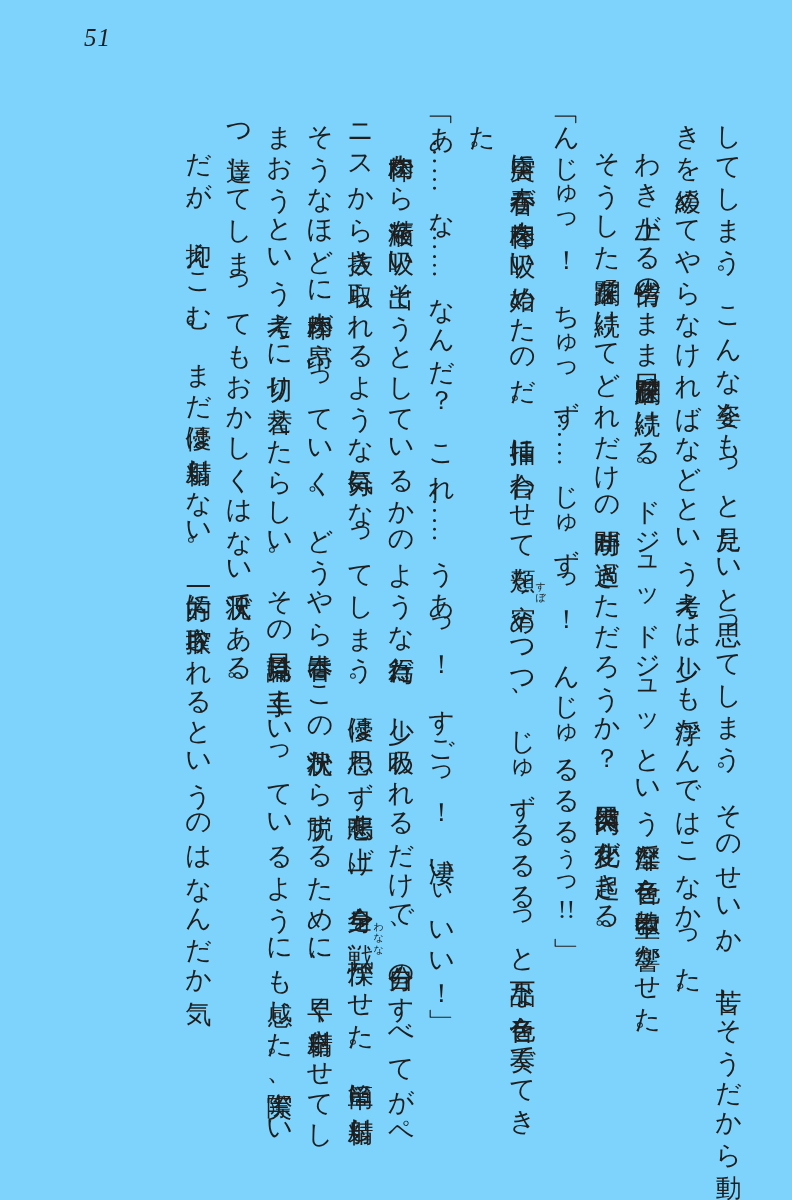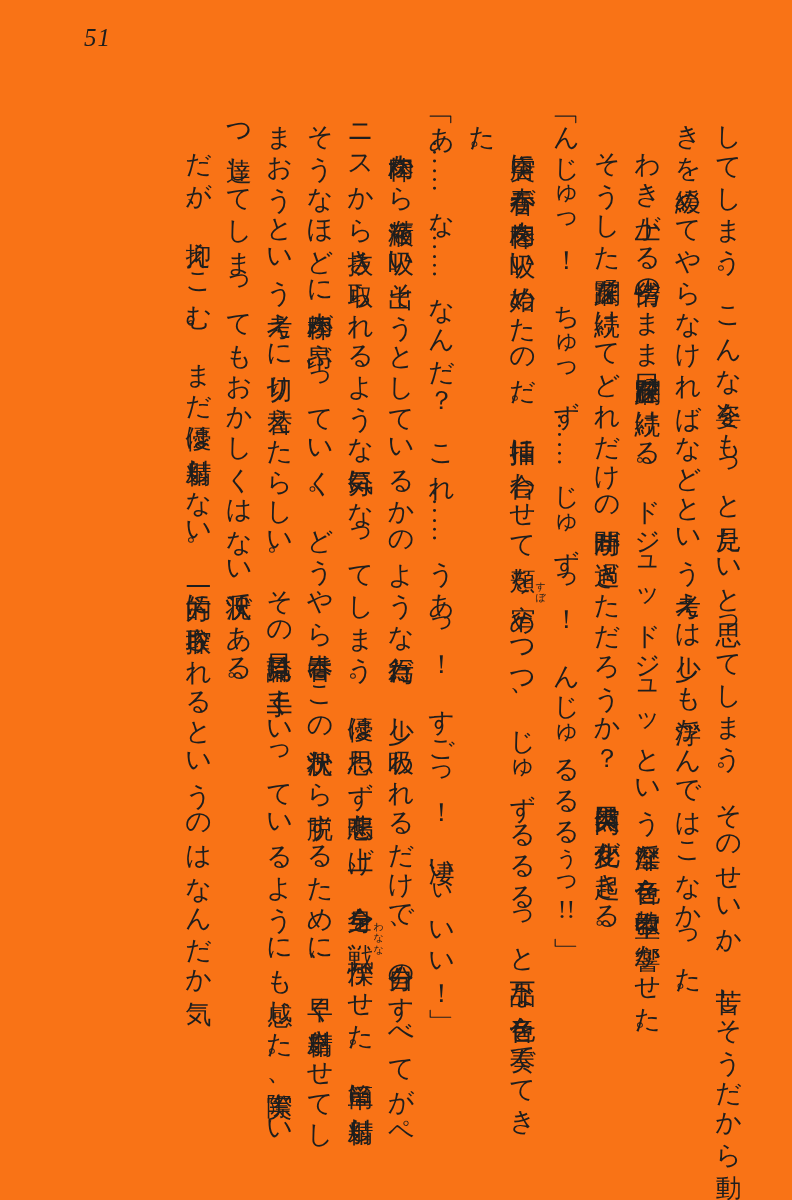--- a/index.html
+++ b/index.html
@@ -49,21 +49,21 @@
     text-combine-upright: all;
     -webkit-text-combine: horizontal;
   }
   .narrow-space {
     font-size: 10px;
   }
 </style>
 </head>
 <body>
 
-<div class="page" style="background: #f97316; color: rgb(30, 30, 30);">
+<div class="page" style="background: #7dd3fc; color: rgb(30, 30, 30);">
   <div class="page-number">51</div>
   <div class="text-body">
       <p>してしまう。こんな姿をもっと見たいと思ってしまう。そのせいか、苦しそうだから動きを緩めてやらなければなどという考えは少しも浮かんではこなかった。</p>
       <p class="indent">わき上がる劣情のまま口腔蹂躙を続ける。ドジュッドジュッという淫靡な音色を教室中に響かせた。</p>
       <p class="indent">そうした蹂躙を続けてどれだけの時間が過ぎただろうか？　突然口内に変化が起きる。</p>
       <p>「んじゅっ！　ちゅっず……じゅずっ！　んじゅるるるぅっ<span class="tcy">!!</span>」</p>
       <p class="indent">唐突に春香が肉棒を吸い始めたのだ。抽挿に合わせて頬を<ruby>窄<rt>すぼ</rt></ruby>めつつ、じゅずるるるっと下品な音色を奏でてきた。</p>
       <p>「あ……な……なんだ？　これ……うあっ！　すごっ！　凄いぃいい！」</p>
       <p class="indent">肉棒から精液を吸い出そうとしているかのような行為だ。少し吸われるだけで、自分のすべてがペニスから抜き取られるような気分になってしまう。優は思わず悲鳴を上げ、全身を<ruby>戦慄<rt>わなな</rt></ruby>かせた。簡単に射精しそうなほどに肉棒が昂ぶっていく。どうやら春香はこの状況から脱するために、早く射精させてしまおうという考えに切り替えたらしい。その目論見は上手くいっているようにも感じた。実際、いつ達してしまってもおかしくはない状況である。</p>
       <p class="indent">だが、抑えこむ。まだ優は射精しない。<span class="narrow-space">　</span>一方的に搾取されるというのはなんだか気</p>

